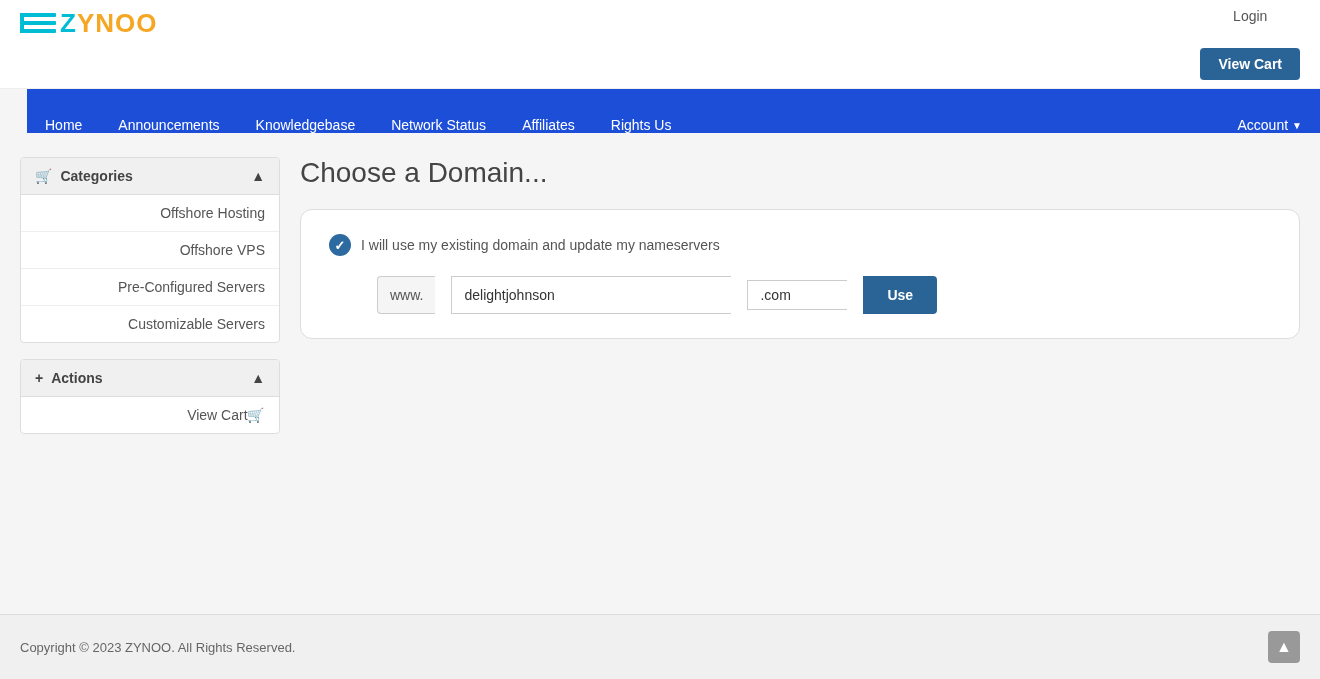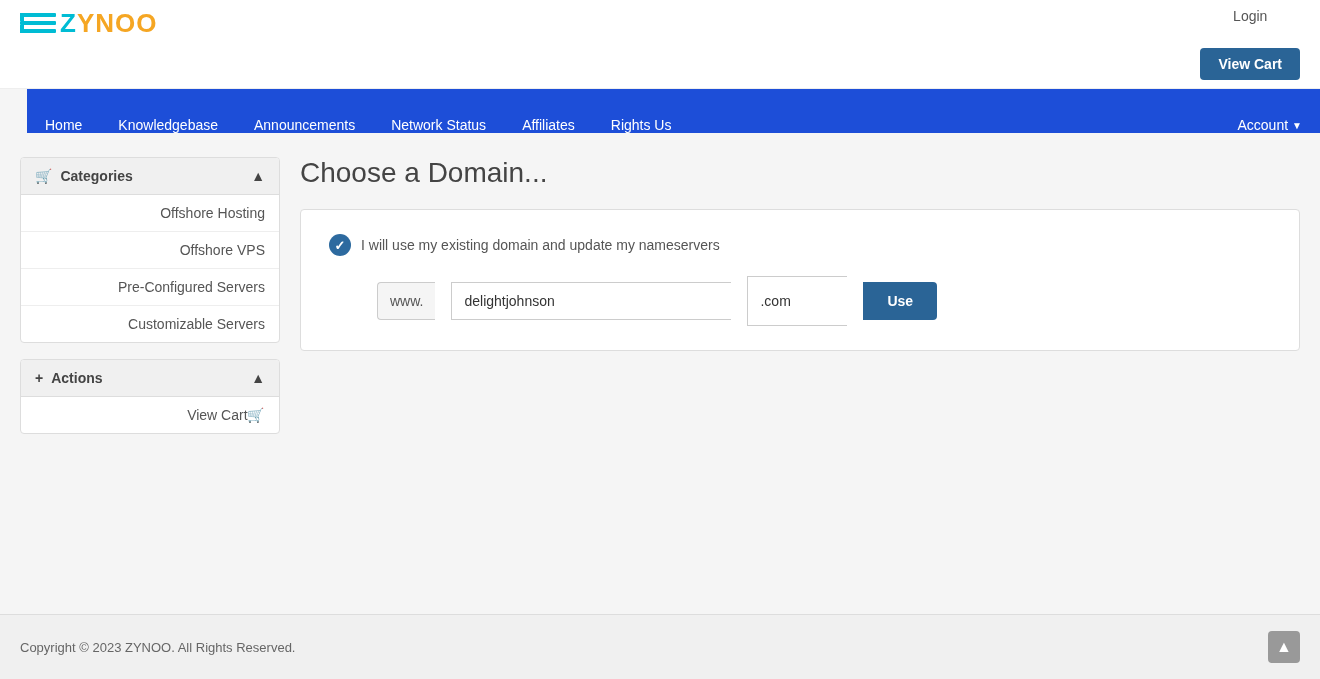--- a/index.html
+++ b/index.html
@@ -147,21 +147,21 @@
     .page-title {
       font-size: 28px;
       font-weight: 300;
       color: #444;
       margin-bottom: 20px;
     }
 
     .domain-card {
       background: #fff;
       border: 1px solid #ddd;
-      border-radius: 4px;
+      border-radius: 12px;
       padding: 24px 28px;
     }
     .domain-option-row {
       display: flex;
       align-items: center;
       gap: 10px;
       margin-bottom: 20px;
     }
     .radio-checked {
       width: 22px;
@@ -210,21 +210,21 @@
       height: 38px;
       width: 280px;
       outline: none;
       color: #333;
     }
     .domain-tld-input {
       border: 1px solid #ccc;
       border-right: none;
       padding: 8px 12px;
       font-size: 14px;
-      height: 50px;
+      height: 30px;
       width: 100px;
       outline: none;
       color: #333;
     }
     .use-btn {
       background: #2a6496;
       color: #fff;
       border: none;
       padding: 0 24px;
       height: 38px;
@@ -277,22 +277,22 @@
     <span class="logo-text"><span>Z</span><span style="color:#f5a623">YNOO</span></span>
   </div>
   <div class="top-bar-right">
     <a class="login-link">Login</a>
     <button class="view-cart-btn">View Cart</button>
   </div>
 </div>
 
 <nav>
   <a class="nav-item">Home</a>
+  <a class="nav-item">Announcements</a>
   <a class="nav-item">Knowledgebase</a>
-  <a class="nav-item">Announcements</a>
   <a class="nav-item">Network Status</a>
   <a class="nav-item">Affiliates</a>
   <a class="nav-item">Rights Us</a>
   <div class="nav-right">
     <a class="nav-item nav-account">
       <span>Account</span>
       <span class="chevron-down">▼</span>
     </a>
   </div>
 </nav>

